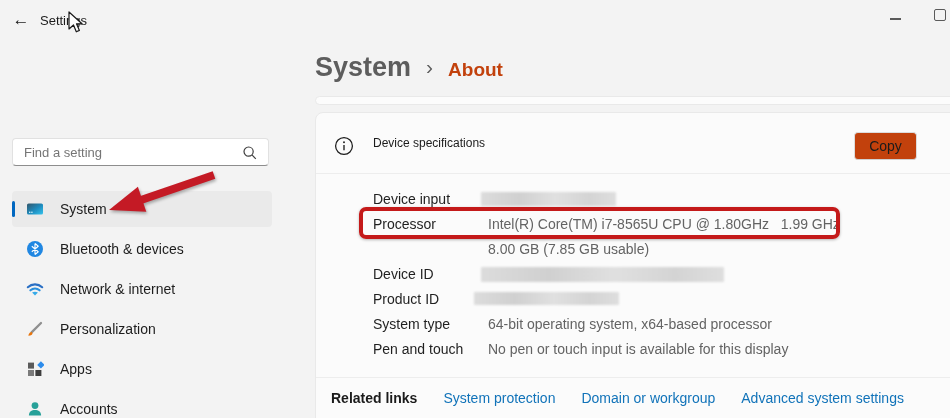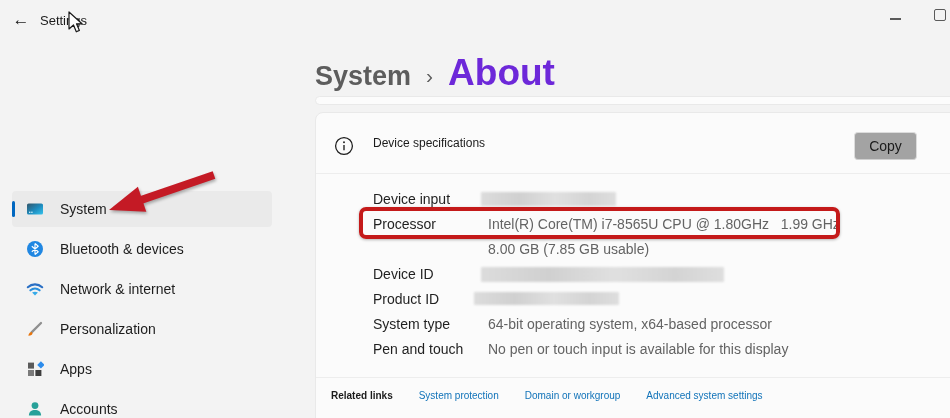--- a/index.html
+++ b/index.html
@@ -32,59 +32,66 @@
   .nav-item { position:absolute; left:12px; width:260px; height:36px; border-radius:4px; display:flex; align-items:center; padding-left:14px; gap:16px; }
   .nav-item.sel { background:#eaeaea; }
   .accent-bar { position:absolute; left:0; top:10px; width:3px; height:16px; border-radius:2px; background:#0067c0; }
   .nav-icon { width:18px; height:18px; display:inline-block; flex:0 0 18px; }
   .nav-label { font-size:14px; color:#1d1d1d; white-space:nowrap; }
 
   
   .breadcrumb { position:absolute; left:315px; top:52px; display:flex; align-items:baseline; }
   .bc-parent { font-size:27px; font-weight:600; color:#5d5d5d; }
   .bc-sep { font-size:21px; color:#5d5d5d; margin:0 15px; position:relative; top:-2px; }
-  .bc-current { font-size:37px; font-weight:600; color:#6d28d9; }
+  .bc-current { font-size:19px; font-weight:600; color:#c2410c; }
 
   .prev-card-sliver { position:absolute; left:315px; top:96px; width:700px; height:9px; background:#fcfcfc; border:1px solid #e9e9e9; border-radius:7px; }
 
   .spec-card { position:absolute; left:315px; top:112px; width:700px; height:340px; background:#fbfbfb; border:1px solid #e9e9e9; border-radius:8px; }
   .card-header { position:absolute; left:0; top:0; width:100%; height:60px; }
   .info-icon { position:absolute; left:18px; top:23px; }
   .card-title { position:absolute; left:57px; top:23px; font-size:12px; color:#1b1b1b; }
-  .copy-btn { position:absolute; left:538px; top:19px; width:63px; height:28px; background:#a3a3a3; border:1px solid #dcdcdc; border-bottom-color:#d0d0d0; border-radius:4px; font-size:14px; color:#1b1b1b; text-align:center; line-height:26px; cursor:default; }
+  .copy-btn { position:absolute; left:538px; top:19px; width:63px; height:28px; background:#c2410c; border:1px solid #dcdcdc; border-bottom-color:#d0d0d0; border-radius:4px; font-size:14px; color:#1b1b1b; text-align:center; line-height:26px; cursor:default; }
   .divider { position:absolute; left:0; width:100%; height:1px; background:#ededed; }
   .div-1 { top:60px; } .div-2 { top:264px; }
 
   .spec-row { position:absolute; left:57px; right:0; height:25px; line-height:25px; font-size:14px; }
   .spec-label { position:absolute; left:0; width:115px; color:#1f1f1f; }
   .spec-value { position:absolute; left:115px; right:10px; color:#636363; white-space:pre; overflow:hidden; }
   .row-0{top:74px} .row-1{top:99px} .row-2{top:124px} .row-3{top:149px} .row-4{top:174px} .row-5{top:199px} .row-6{top:224px}
   .r-devname { position:absolute; left:108px; top:5px;  width:135px; height:14px; }
   .r-devid   { position:absolute; left:108px; top:5px;  width:243px; height:15px; }
   .r-prodid  { position:absolute; left:101px; top:5px;  width:145px; height:13px; }
 
   .red-box { position:absolute; left:43px; top:94px; width:481px; height:32px; border:4px solid #c41a1a; border-radius:7px; box-shadow:0 1px 3px rgba(0,0,0,0.28); pointer-events:none; }
 
-  .related-row { position:absolute; left:15px; top:277px; display:flex; align-items:flex-start; column-gap:26px; font-size:10px; white-space:nowrap; }
+  .related-row { position:absolute; left:15px; top:277px; display:flex; align-items:flex-start; column-gap:26px; font-size:14px; white-space:nowrap; }
   .related-label { font-weight:700; color:#1b1b1b; }
   .related-link { color:#1173b9; cursor:default; }
 
   .annotation-arrow { position:absolute; left:0; top:0; pointer-events:none; filter:drop-shadow(1px 2px 1.5px rgba(0,0,0,0.3)); }
 </style>
 </head>
 <body>
 
 <div id="app">
 
   <div class="back-btn">←</div>
   <div class="app-title">Settings</div>
   <div class="win-min"></div>
   <div class="win-max"></div>
 
 
+  <div class="search-box">
+    <input type="text" placeholder="Find a setting" style="">
+    <svg class="search-icon" width="16" height="16" viewBox="0 0 16 16">
+      <circle cx="6.6" cy="6.6" r="4.6" fill="none" stroke="#3d3d3d" stroke-width="1.2"></circle>
+      <line x1="10.2" y1="10.2" x2="13.8" y2="13.8" stroke="#3d3d3d" stroke-width="1.2"></line>
+    </svg>
+  </div>
 
   <div class="nav-item sel" style="top:191px">
     <span class="accent-bar"></span>
     <span class="nav-icon">
       <svg width="18" height="18" viewBox="0 0 18 18">
         <defs>
             <linearGradient id="gSys" x1="0" y1="0" x2="1" y2="1">
           <stop offset="0" stop-color="#33566b"></stop>
               <stop offset="0.55" stop-color="#1e8dc0"></stop>
               <stop offset="1" stop-color="#35c3ec"></stop>

